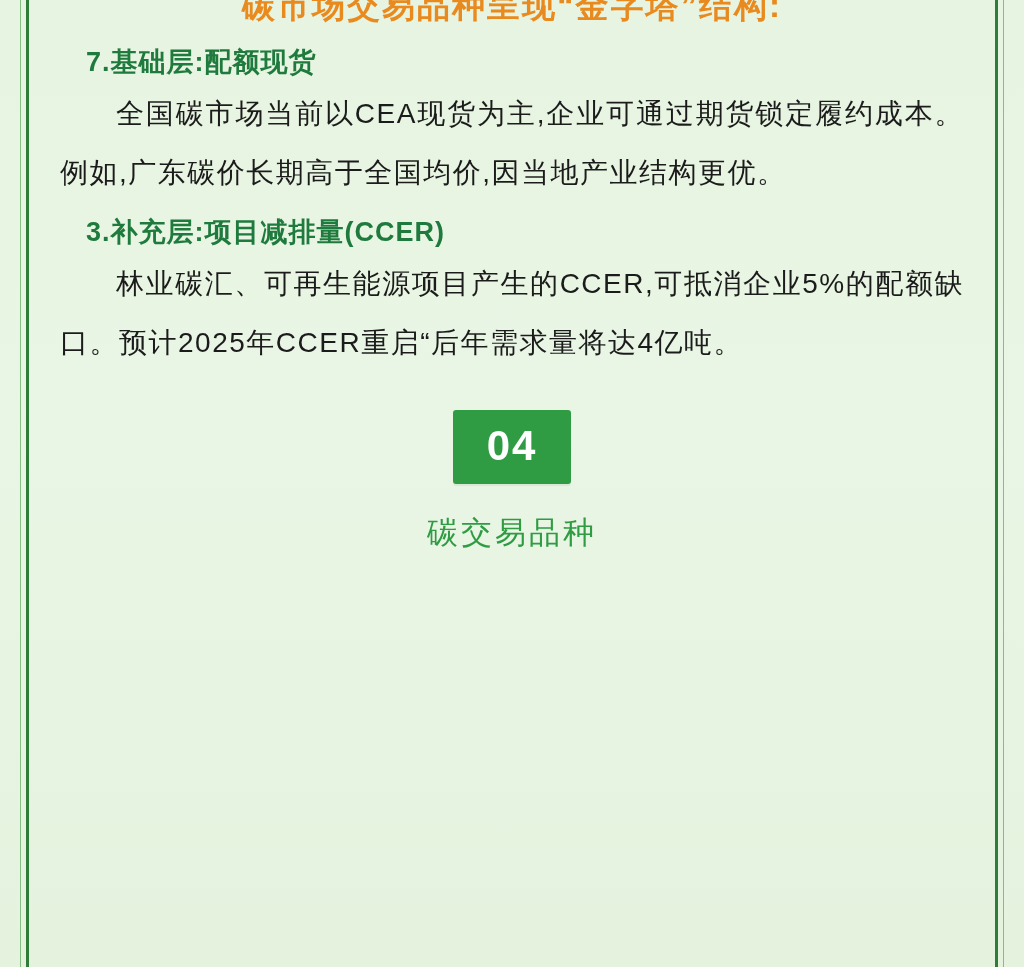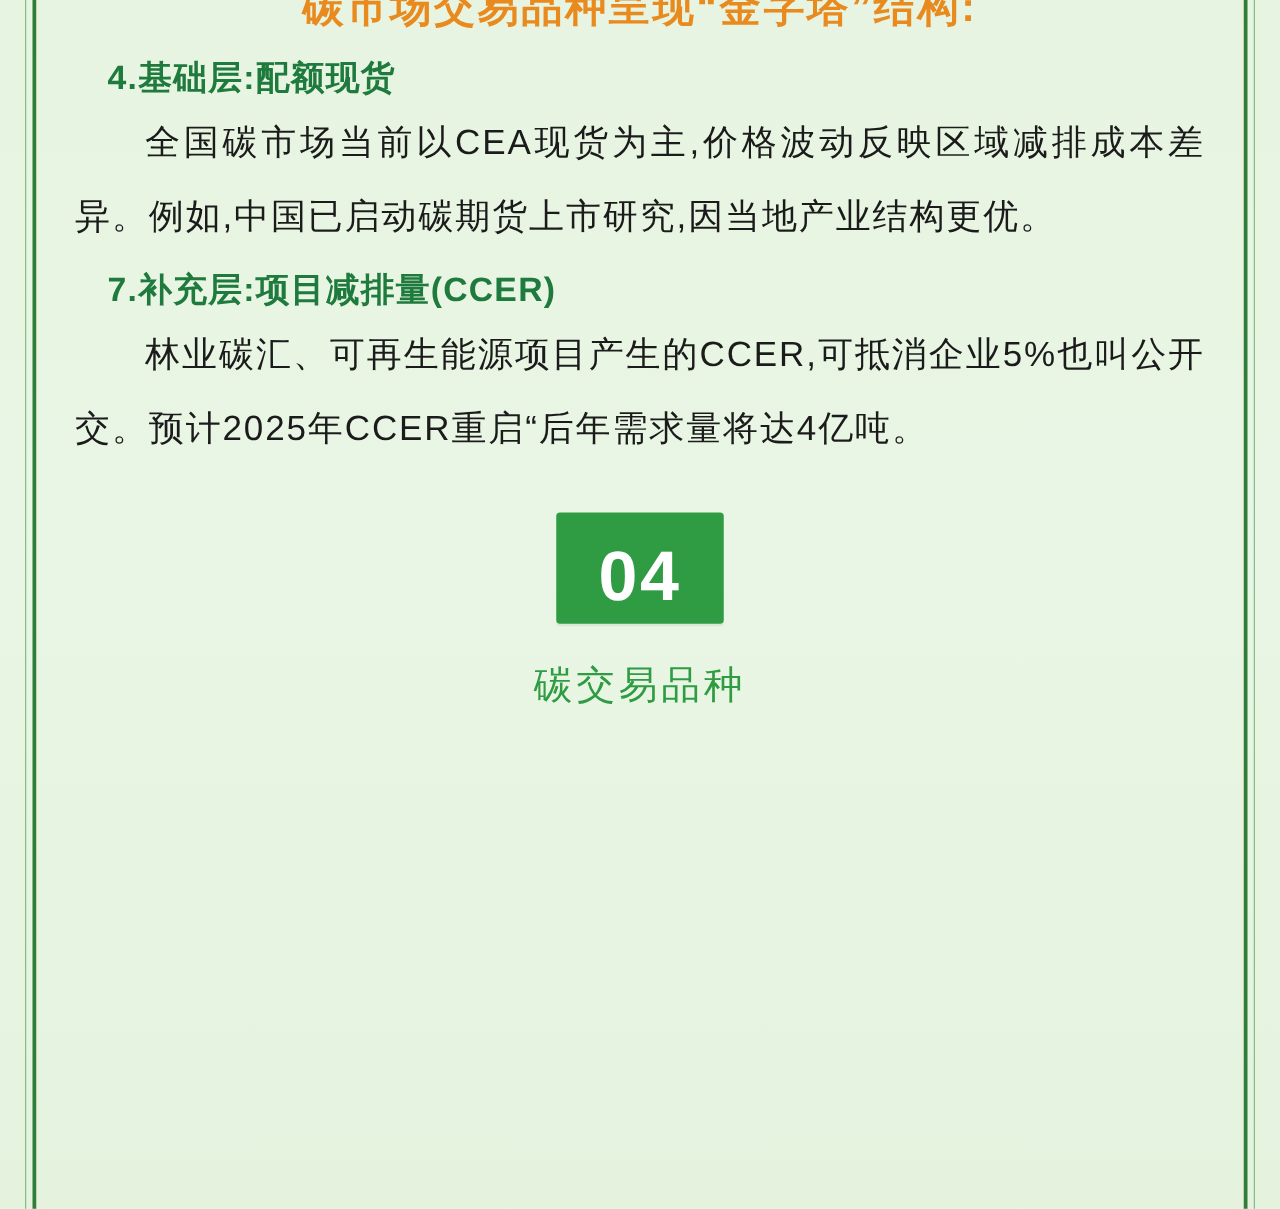--- a/index.html
+++ b/index.html
@@ -78,24 +78,24 @@
   .spacer-sm { height: 4px; }
 
   .badge-wrap {
     text-align: center;
     margin-top: 38px;
   }
   .badge {
     display: inline-block;
     background: #2f9c44;
     color: #ffffff;
-    font-size: 56px;
+    font-size: 42px;
     font-weight: bold;
     letter-spacing: 2px;
-    padding: 27px 34px 14px 34px;
+    padding: 12px 34px 14px 34px;
     border-radius: 3px;
     box-shadow: 0 2px 0 rgba(0,0,0,0.06);
     line-height: 48px;
   }
   .section-title {
     text-align: center;
     font-size: 31px;
     font-weight: normal;
     color: #2f9c44;
     letter-spacing: 3px;
@@ -112,30 +112,30 @@
 <div class="page">
   <div class="edge edge-left"></div>
   <div class="edge edge-right"></div>
   <div class="edge edge-outer-left"></div>
   <div class="edge edge-outer-right"></div>
 
   <div class="content">
 
     <h1 class="heading-top">碳市场交易品种呈现“金字塔”结构:</h1>
 
-    <h2 class="sub-heading">4.基础层:配额现货</h2>
-    <p class="body-text">全国碳市场当前以CEA现货为主,价格波动反映区域减排成本差异。例如,中国已启动碳期货上市研究,因当地产业结构更优。</p>
+    <h2 class="sub-heading">7.基础层:配额现货</h2>
+    <p class="body-text">全国碳市场当前以CEA现货为主,企业可通过期货锁定履约成本。例如,广东碳价长期高于全国均价,因当地产业结构更优。</p>
 
     <div class="spacer-sm"></div>
 
 
     <div class="spacer-sm"></div>
 
-    <h2 class="sub-heading">7.补充层:项目减排量(CCER)</h2>
-    <p class="body-text">林业碳汇、可再生能源项目产生的CCER,可抵消企业5%也叫公开交。预计2025年CCER重启“后年需求量将达4亿吨。</p>
+    <h2 class="sub-heading">3.补充层:项目减排量(CCER)</h2>
+    <p class="body-text">林业碳汇、可再生能源项目产生的CCER,可抵消企业5%的配额缺口。预计2025年CCER重启“后年需求量将达4亿吨。</p>
 
     <div class="badge-wrap">
       <span class="badge">04</span>
     </div>
 
     <div class="section-title">碳交易品种</div>
 
 
   </div>
 </div>

